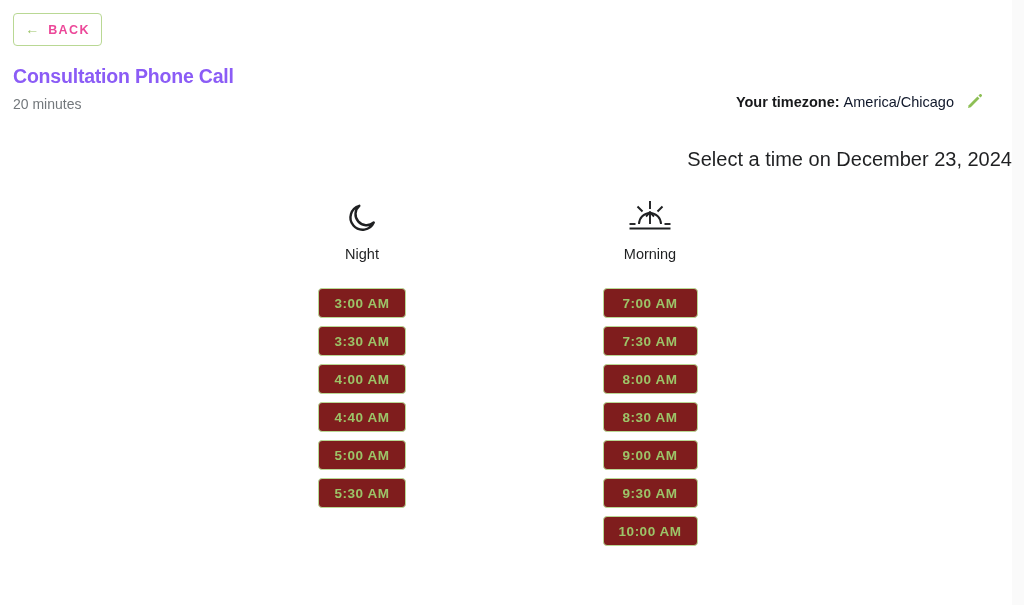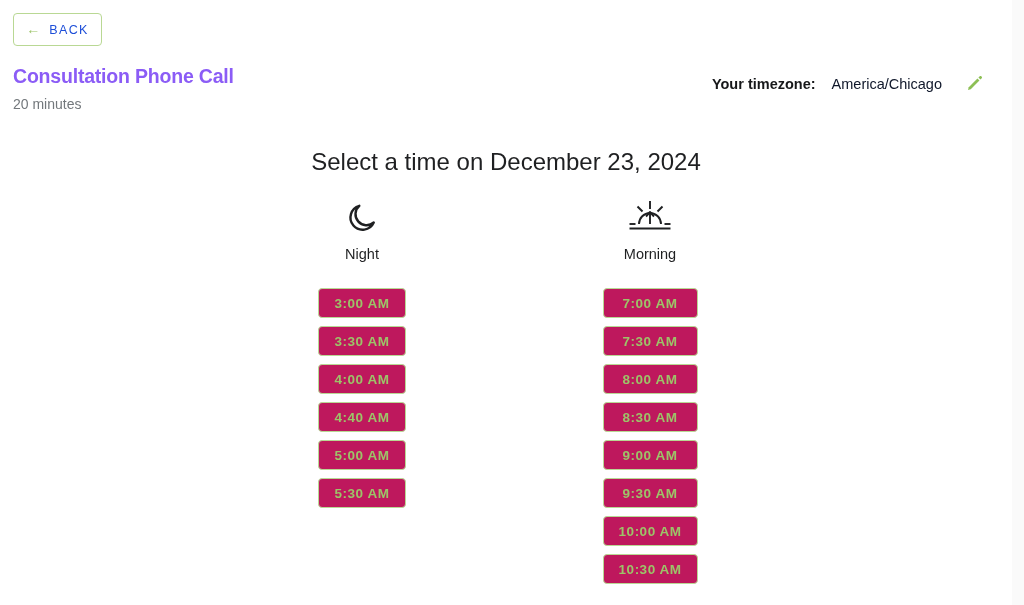--- a/index.html
+++ b/index.html
@@ -49,23 +49,23 @@
     padding: 0;
   }
   .back-arrow {
     display: inline-block;
     line-height: 1;
     color: #9cc468;
     font-size: 14px;
     transform: translateY(-1px);
   }
   .back-label {
-    color: #1d4ed8;
+    color: #ec4899;
     font-size: 12.5px;
-    font-weight: 400;
+    font-weight: 700;
     letter-spacing: 1.4px;
   }
 
   
   .event-title {
     position: absolute;
     left: 13px;
     top: 65px;
     font-size: 19.5px;
     font-weight: bold;
@@ -80,24 +80,24 @@
     top: 95px;
     font-size: 14px;
     color: #73787c;
     line-height: 1.3;
   }
 
   
   .timezone-row {
     position: absolute;
     right: 38px;
-    top: 73px;
-    display: flex;
-    align-items: center;
-    gap: 16px;
+    top: 91px;
+    display: flex;
+    align-items: center;
+    gap: 4px;
     white-space: nowrap;
     justify-content: space-between;
   }
   .tz-label {
     font-size: 14.5px;
     font-weight: bold;
     color: #17181a;
   }
   .tz-value {
     font-size: 14.5px;
@@ -115,22 +115,22 @@
     border: none;
     padding: 0;
   }
 
   
   .select-heading {
     position: absolute;
     left: 0;
     right: 12px;
     top: 146px;
-    text-align: center;
-    font-size: 24px;
+    text-align: right;
+    font-size: 20px;
     font-weight: normal;
     color: #1f2022;
     margin: 0;
     line-height: 1.3;
   }
 
   
   .columns {
     position: absolute;
     left: 0;
@@ -162,21 +162,21 @@
   .slot-list {
     margin-top: 24px;
     display: flex;
     flex-direction: column;
     gap: 8px;
     align-items: center;
   }
   .slot-btn {
     border: 1px solid #b9d894;
     border-radius: 4px;
-    background: #be185d;
+    background: #7f1d1d;
     color: #9cc468;
     font-size: 13.5px;
     font-weight: bold;
     letter-spacing: 0.5px;
     height: 30px;
     padding: 0 14px;
     cursor: pointer;
     display: flex;
     align-items: center;
     justify-content: center;
@@ -260,18 +260,17 @@
       </div>
       <div class="column-label">Morning</div>
       <div class="slot-list">
         <button class="slot-btn">7:00 AM</button>
         <button class="slot-btn">7:30 AM</button>
         <button class="slot-btn">8:00 AM</button>
         <button class="slot-btn">8:30 AM</button>
         <button class="slot-btn">9:00 AM</button>
         <button class="slot-btn">9:30 AM</button>
         <button class="slot-btn">10:00 AM</button>
-        <button class="slot-btn">10:30 AM</button>
       </div>
     </div>
 
   </div>
 </div>
 
 </body></html>

